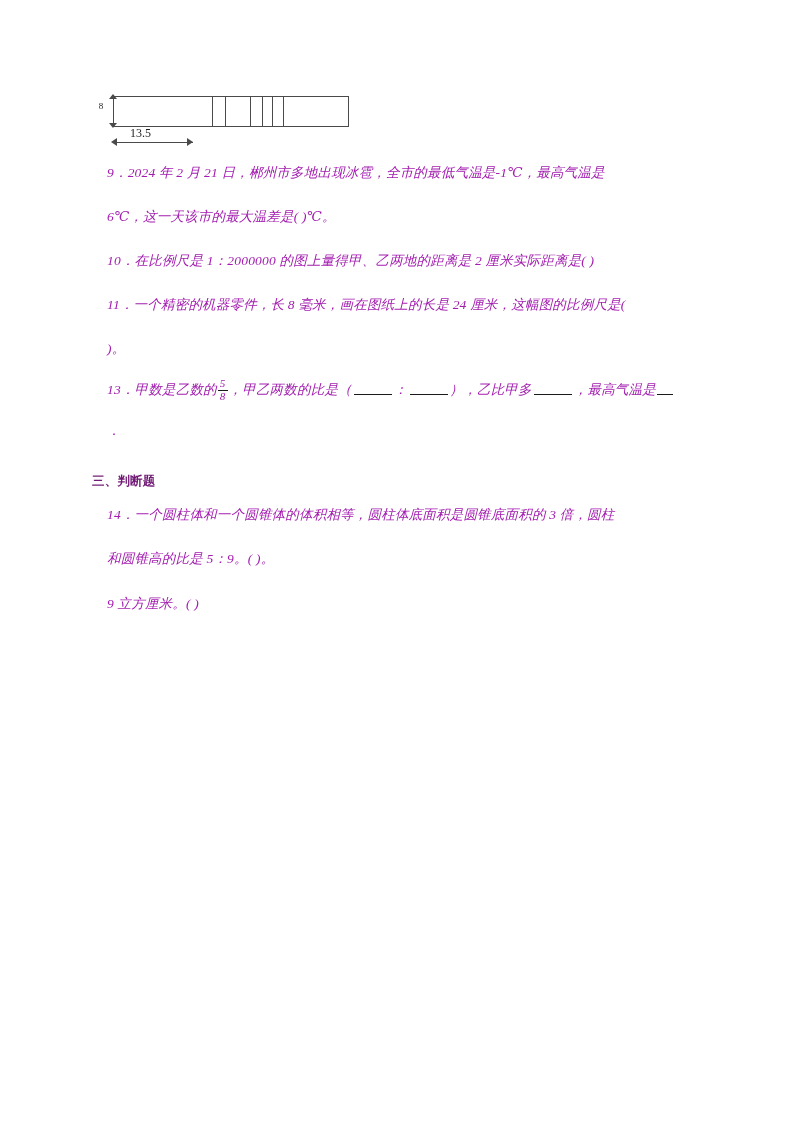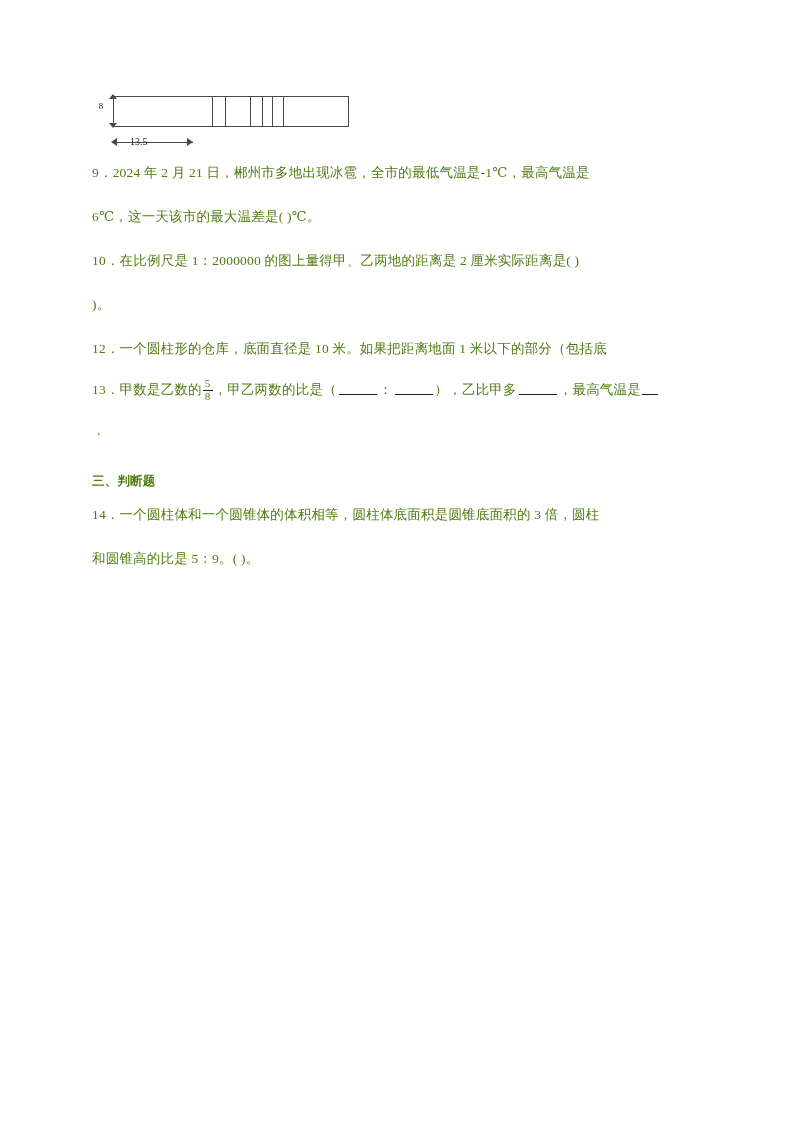--- a/index.html
+++ b/index.html
@@ -100,39 +100,40 @@
     left: 19px;
     border-right: 6px solid #4a4a4a;
   }
   .fig-h-head-right {
     left: 95px;
     border-left: 6px solid #4a4a4a;
   }
   .fig-label-h {
     position: absolute;
     left: 38px;
-    top: 62px;
-    font-size: 10px;
+    top: 52px;
+    font-size: 12px;
     color: #222;
   }
 
   
   .q {
     font-size: 13.5px;
     line-height: 2.45;
-    margin: 0 0 11px 0;
+    margin: 0 0 11px 15px;
     letter-spacing: 0.2px;
-    color: #4d7c0f;
+    color: #a21caf;
+    font-style: italic;
   }
   .q:first-of-type { margin-top: 4px; }
 
   .section-title {
     font-size: 12.5px;
     font-weight: bold;
-    color: #4d7c0f;
+    color: #701a75;
     margin: 26px 0 8px 0;
     letter-spacing: 0.2px;
   }
 
   .frac {
     display: inline-block;
     vertical-align: -0.55em;
     text-align: center;
     font-size: 11px;
     line-height: 1.08;
@@ -189,29 +190,30 @@
       <div class="fig-h-head-left"></div>
       <div class="fig-h-head-right"></div>
       <div class="fig-label-h">13.5</div>
     </div>
 
     <p class="q">9．2024 年 2 月 21 日，郴州市多地出现冰雹，全市的最低气温是‐1℃，最高气温是</p>
     <p class="q">6℃，这一天该市的最大温差是(        )℃。</p>
 
     <p class="q">10．在比例尺是 1：2000000 的图上量得甲、乙两地的距离是 2 厘米实际距离是(        )</p>
 
+    <p class="q">11．一个精密的机器零件，长 8 毫米，画在图纸上的长是 24 厘米，这幅图的比例尺是(</p>
     <p class="q">)。</p>
 
-    <p class="q">12．一个圆柱形的仓库，底面直径是 10 米。如果把距离地面 1 米以下的部分（包括底</p>
 
     <p class="q tight">
       <span>13．甲数是乙数的</span><span class="frac"><span class="num">5</span><span class="den">8</span></span><span>，甲乙两数的比是（</span><span class="blank"></span><span>：</span><span class="blank"></span><span>），乙比甲多</span><span class="blank"></span><span>，最高气温是</span><span class="blank-sm"></span>
     </p>
     <p class="q">．</p>
 
     <p class="section-title">三、判断题</p>
 
     <p class="q">14．一个圆柱体和一个圆锥体的体积相等，圆柱体底面积是圆锥底面积的 3 倍，圆柱</p>
     <p class="q">和圆锥高的比是 5：9。(        )。</p>
 
+    <p class="q">9 立方厘米。(        )</p>
 
   </div>
 </div>
 
 </body></html>

